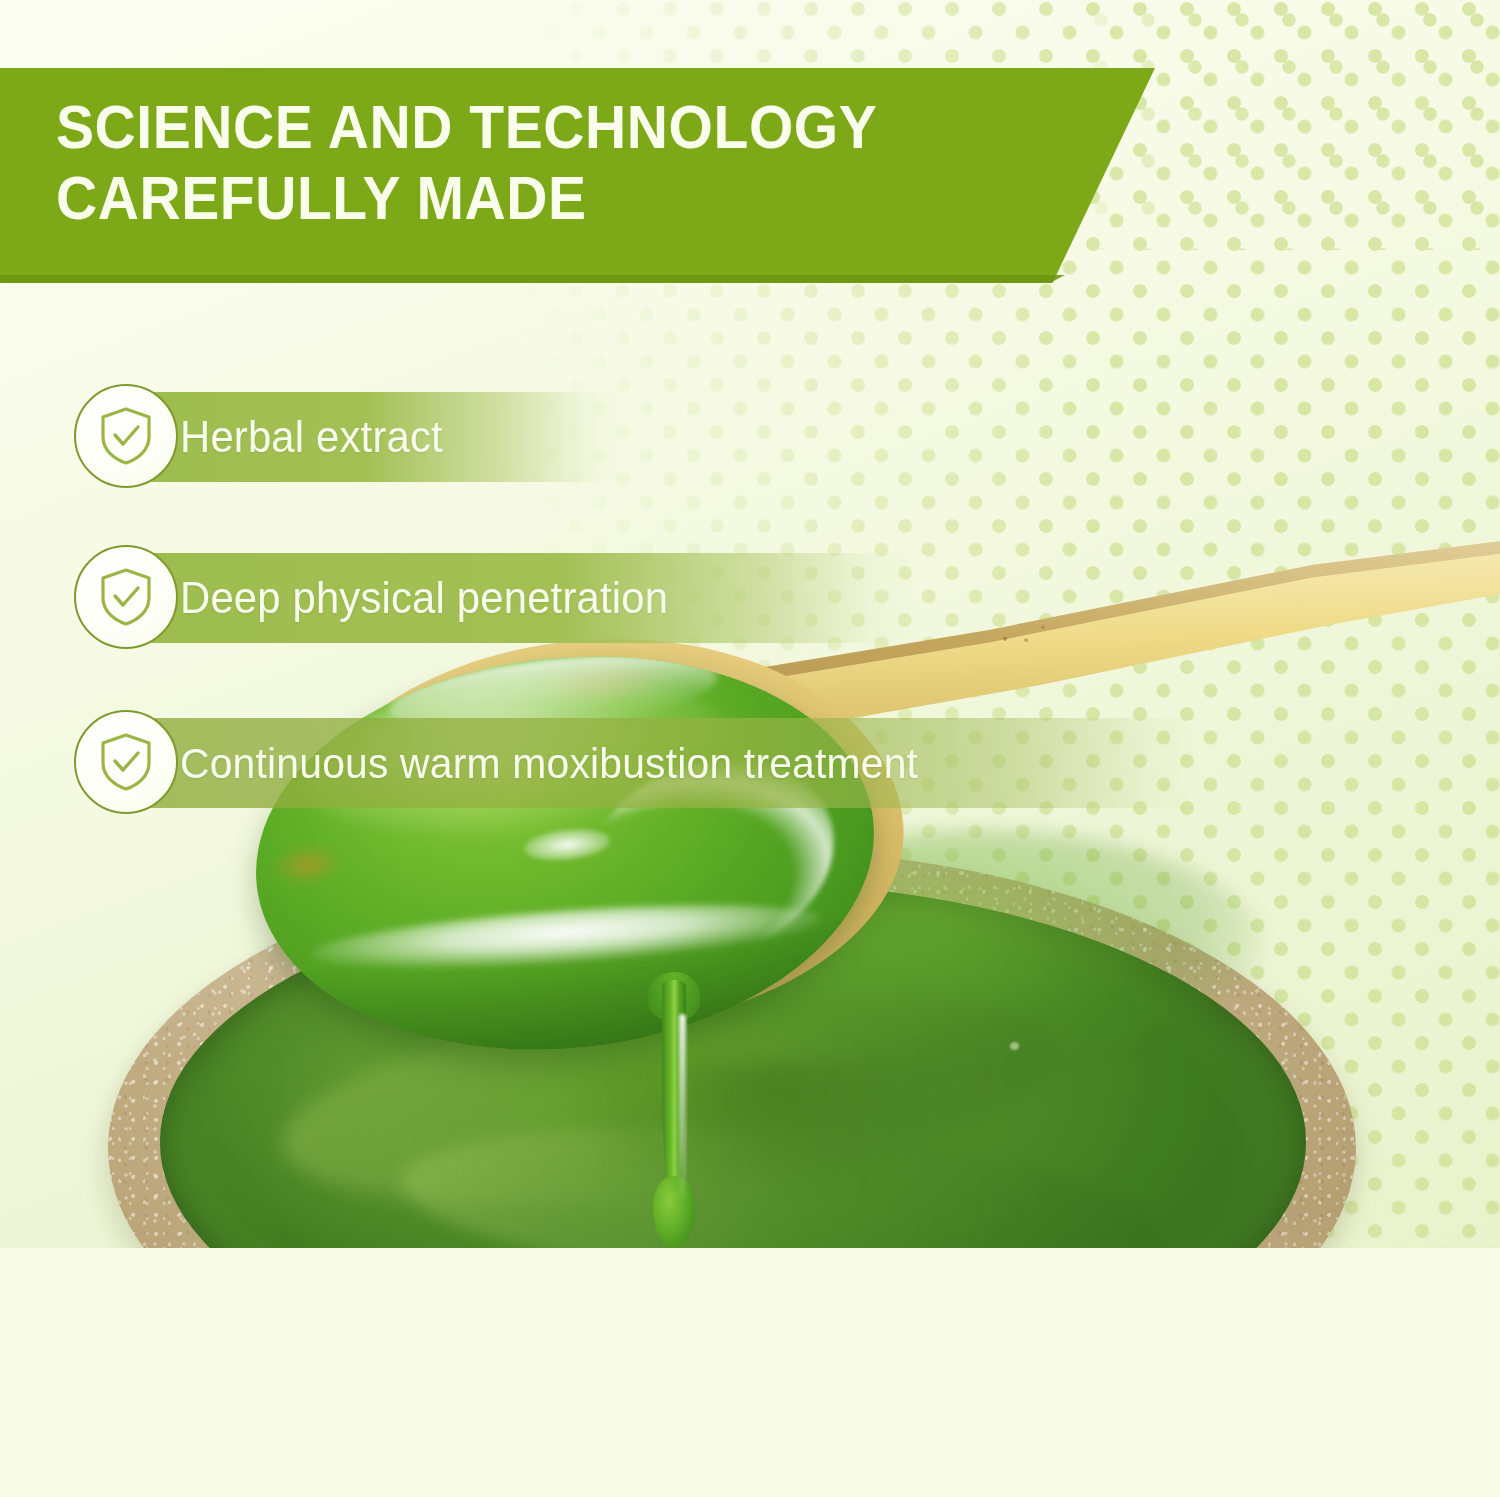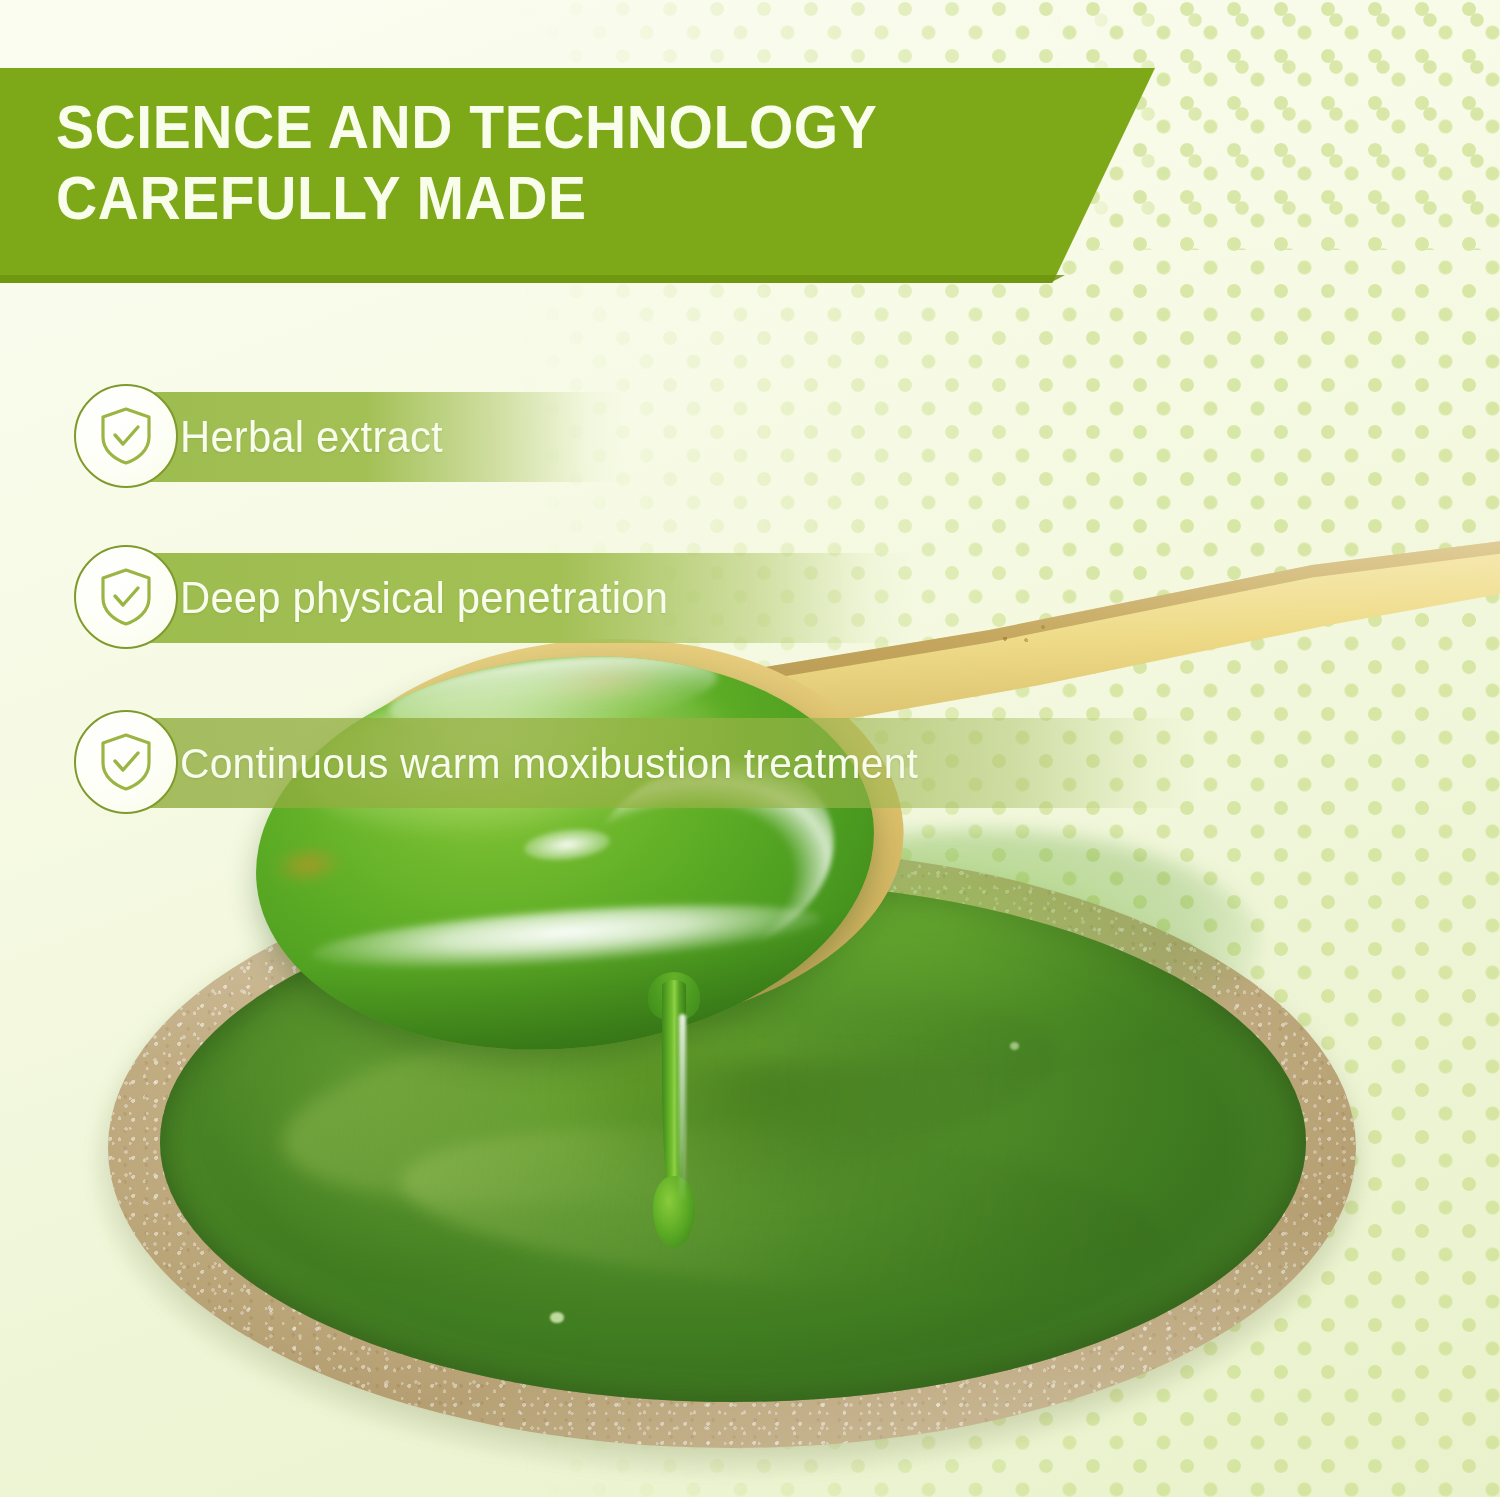--- a/index.html
+++ b/index.html
@@ -3,21 +3,21 @@
 <meta charset="utf-8">
 <title>Science and Technology Carefully Made</title>
 <style>
   html,body{margin:0;padding:0;}
   body{
     width:1500px;height:1497px;overflow:hidden;
     font-family:"Liberation Sans","DejaVu Sans",sans-serif;
     background:#f7fbe8;
   }
   #stage{
-    position:relative;width:1500px;height:1497px;overflow:hidden;
+    position:relative;width:1500px;height:1248px;overflow:hidden;
     background:linear-gradient(160deg,#fbfdf1 0%,#f6fae4 38%,#eef5d6 70%,#e9f2cc 100%);
   }
 
   
   .dots{
     position:absolute;top:0;right:0;width:980px;height:1497px;
     background-image:
       radial-gradient(circle at 9px 9px, rgba(208,226,150,.85) 6.4px, rgba(208,226,150,0) 7.4px),
       radial-gradient(circle at 9px 9px, rgba(208,226,150,.85) 6.4px, rgba(208,226,150,0) 7.4px);
     background-size:47px 47px,47px 47px;

